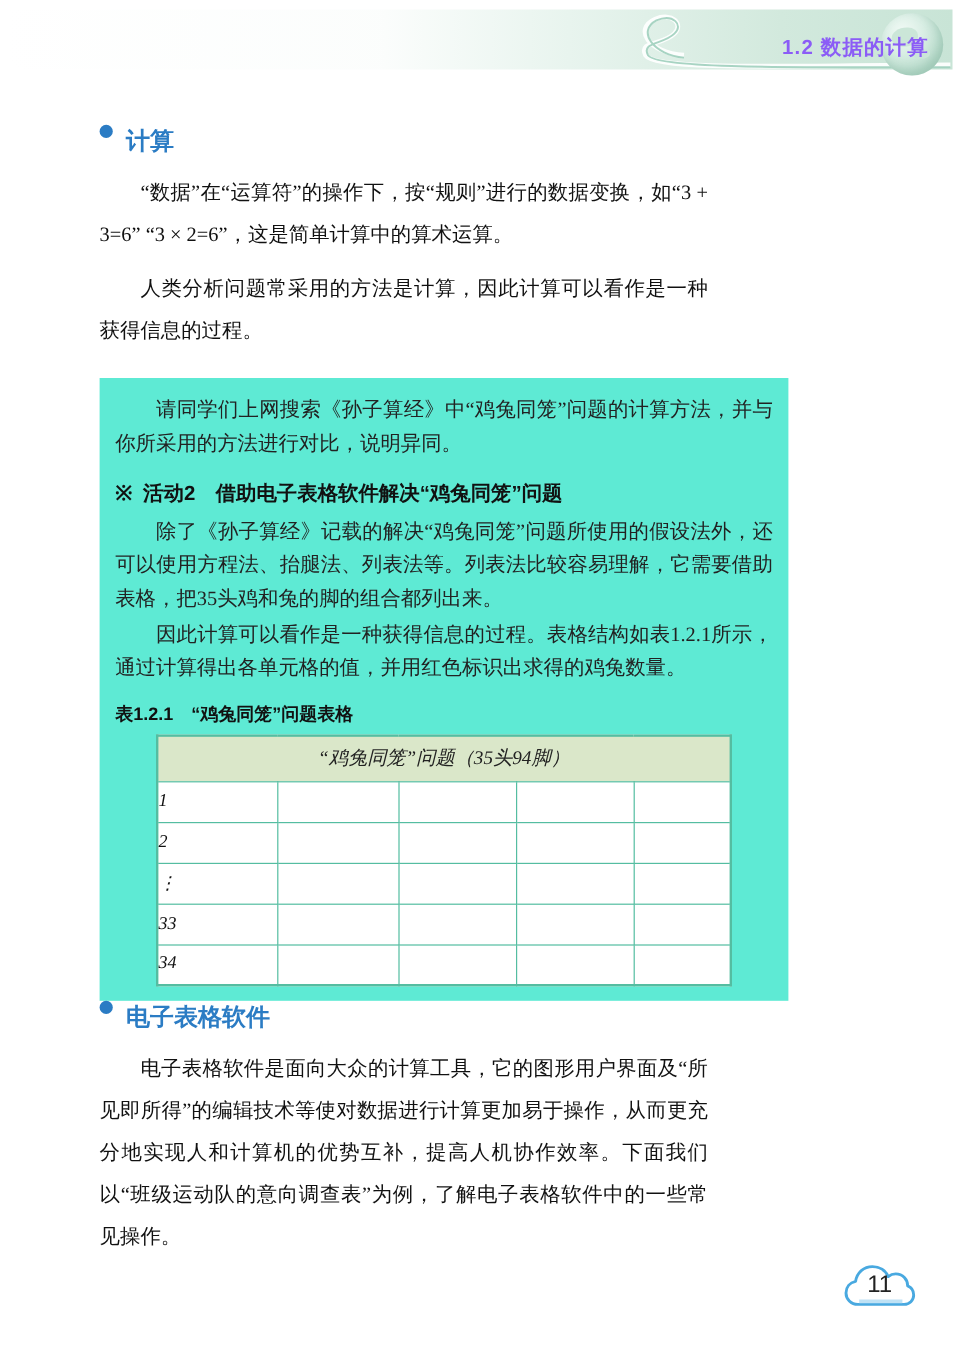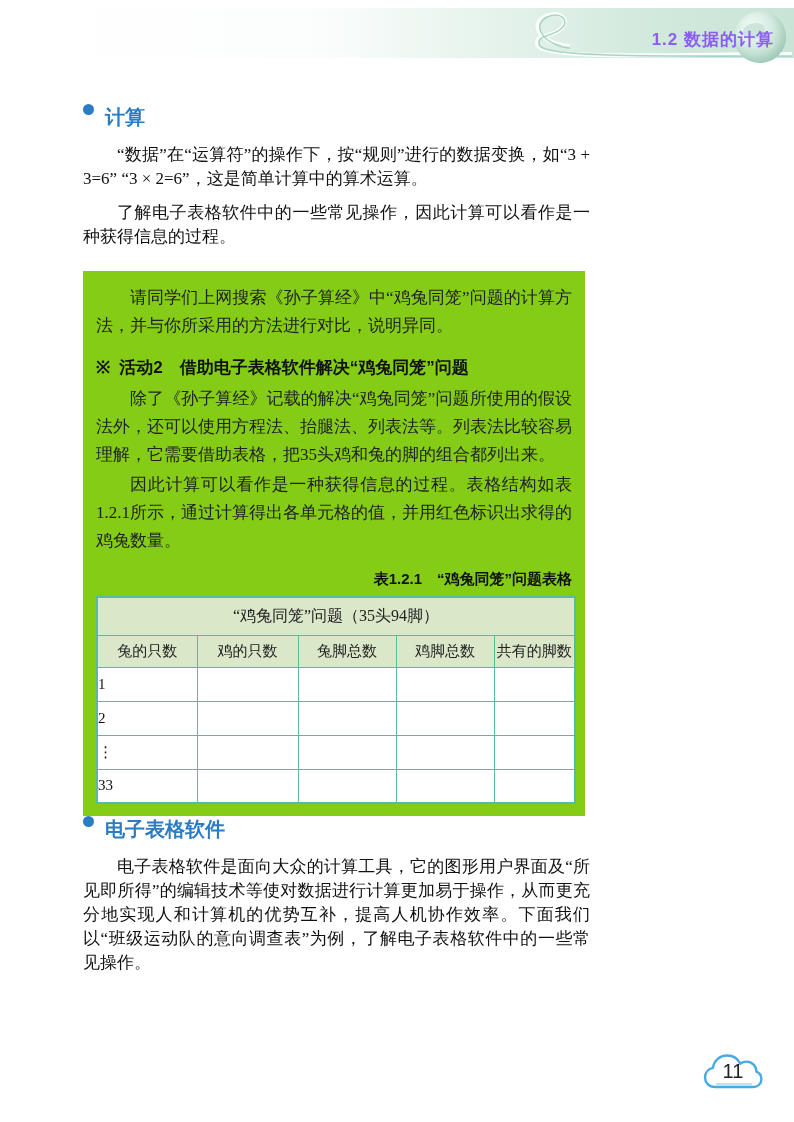--- a/index.html
+++ b/index.html
@@ -45,61 +45,61 @@
   .content { position: relative; padding: 104px 204px 0 83px; }
 
   .section-heading {
     display: flex; align-items: flex-start; gap: 11px;
     font-family: "Liberation Sans", sans-serif;
     font-weight: bold; font-size: 20px; color: #2b7cc4;
   }
   .bullet-dot { width: 11px; height: 11px; border-radius: 50%; background: #2b7cc4; flex: 0 0 auto; }
 
   .para {
-    font-size: 17px; line-height: 24px; text-align: justify;
+    font-size: 17px; line-height: 35px; text-align: justify;
     text-indent: 2em; margin-top: 10px; color: #111;
   }
   .para.first { margin-top: 12px; }
 
   
   .activity-box {
-    margin-top: 22px; width: 502px;
-    background: #84cc16;
+    margin-top: 22px; width: 574px;
+    background: #5eead4;
     padding: 13px 13px 12px 13px;
   }
   .kai { font-family: "Liberation Serif", "DejaVu Serif", serif; }
   .box-para {
     font-size: 17px; line-height: 28px; text-align: justify;
     text-indent: 2em; color: #222;
   }
   .activity-title {
     margin-top: 15px;
     font-family: "Liberation Sans", sans-serif;
     font-weight: bold; font-size: 17px; color: #111;
     display: flex; gap: 9px; align-items: baseline;
   }
   .box-para + .box-para { margin-top: 2px; }
   .activity-title + .box-para { margin-top: 6px; }
 
   .table-caption {
-    margin-top: 15px; text-align: right;
+    margin-top: 15px; text-align: left;
     font-family: "Liberation Sans", sans-serif;
     font-weight: bold; font-size: 15px; color: #111;
   }
 
   table.problem-table {
     margin: 7px auto 0 auto;
     width: 478px;
     border-collapse: collapse;
     table-layout: fixed;
     background: #ffffff;
   }
   table.problem-table td, table.problem-table th {
     border: 1.6px solid #54bda1;
-    vertical-align: middle;
+    vertical-align: middle; font-style: italic;
   }
   table.problem-table .title-cell {
     height: 38px; background: #dae7c9;
     font-size: 16px; font-weight: normal; color: #222;
   }
   table.problem-table th.col-head {
     height: 32px; background: #dae7c9;
     font-size: 15px; font-weight: normal; color: #222;
   }
   table.problem-table td.body-cell { height: 34px; font-size: 15px; color: #111; }
@@ -131,21 +131,21 @@
   </div>
   <div class="header-title">1.2  数据的计算</div>
 
   <div class="content">
 
     <div class="section-heading">
       <span class="bullet-dot"></span>
       <span>计算</span>
     </div>
     <p class="para first">“数据”在“运算符”的操作下，按“规则”进行的数据变换，如“3 + 3=6” “3 × 2=6”，这是简单计算中的算术运算。</p>
-    <p class="para">了解电子表格软件中的一些常见操作，因此计算可以看作是一种获得信息的过程。</p>
+    <p class="para">人类分析问题常采用的方法是计算，因此计算可以看作是一种获得信息的过程。</p>
 
     <div class="activity-box">
       <p class="box-para kai">请同学们上网搜索《孙子算经》中“鸡兔同笼”问题的计算方法，并与你所采用的方法进行对比，说明异同。</p>
 
       <div class="activity-title">
         <span>※</span>
         <span>活动2　借助电子表格软件解决“鸡兔同笼”问题</span>
       </div>
 
       <p class="box-para kai">除了《孙子算经》记载的解决“鸡兔同笼”问题所使用的假设法外，还可以使用方程法、抬腿法、列表法等。列表法比较容易理解，它需要借助表格，把35头鸡和兔的脚的组合都列出来。</p>
@@ -158,27 +158,20 @@
           <col style="width:100px">
             <col style="width:101px">
             <col style="width:98px">
           <col style="width:98px">
             <col style="width:81px">
         </colgroup>
         <thead>
           <tr>
             <th class="title-cell kai" colspan="5">“鸡兔同笼”问题（35头94脚）</th>
           </tr>
-          <tr>
-            <th class="col-head kai">兔的只数</th>
-            <th class="col-head kai">鸡的只数</th>
-            <th class="col-head kai">兔脚总数</th>
-            <th class="col-head kai">鸡脚总数</th>
-            <th class="col-head kai">共有的脚数</th>
-          </tr>
         </thead>
         <tbody>
             <tr>
               <td class="body-cell">1</td>
               <td class="body-cell"></td>
               <td class="body-cell"></td>
               <td class="body-cell"></td>
               <td class="body-cell"></td>
             </tr>
             <tr>
@@ -190,20 +183,27 @@
             </tr>
             <tr>
               <td class="body-cell">⋮</td>
               <td class="body-cell"></td>
               <td class="body-cell"></td>
               <td class="body-cell"></td>
               <td class="body-cell"></td>
             </tr>
             <tr>
               <td class="body-cell">33</td>
+              <td class="body-cell"></td>
+              <td class="body-cell"></td>
+              <td class="body-cell"></td>
+              <td class="body-cell"></td>
+            </tr>
+            <tr>
+              <td class="body-cell">34</td>
               <td class="body-cell"></td>
               <td class="body-cell"></td>
               <td class="body-cell"></td>
               <td class="body-cell"></td>
             </tr>
           </tbody>
       </table>
     </div>
 
     <div class="section-heading section2">

